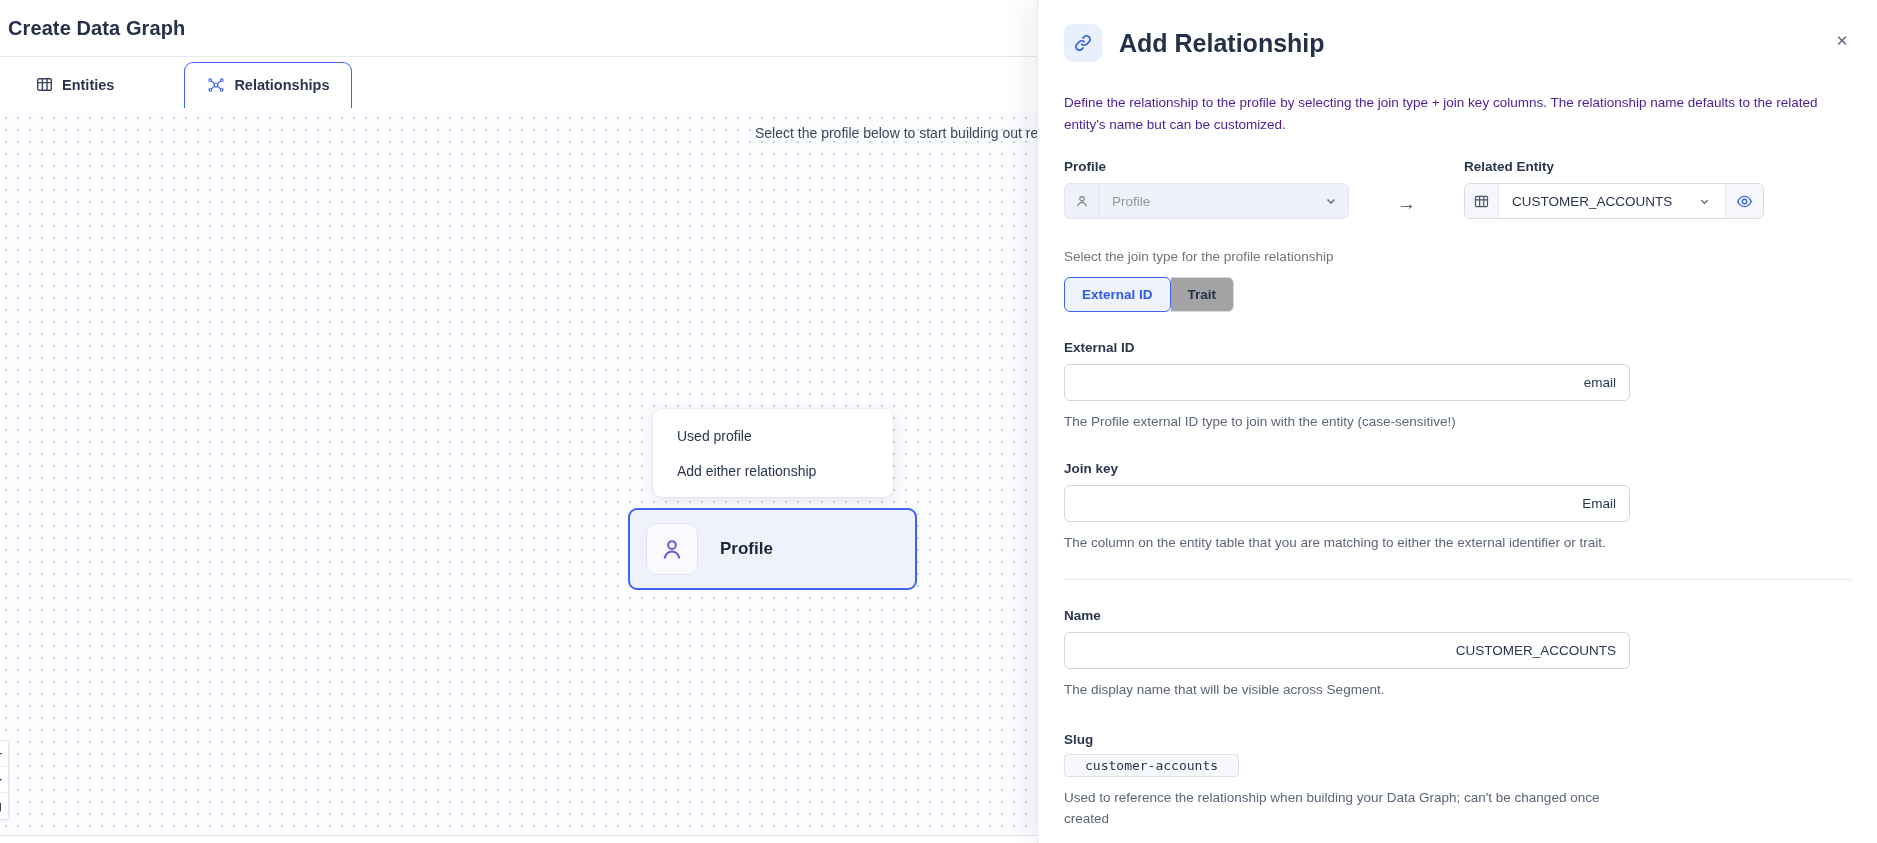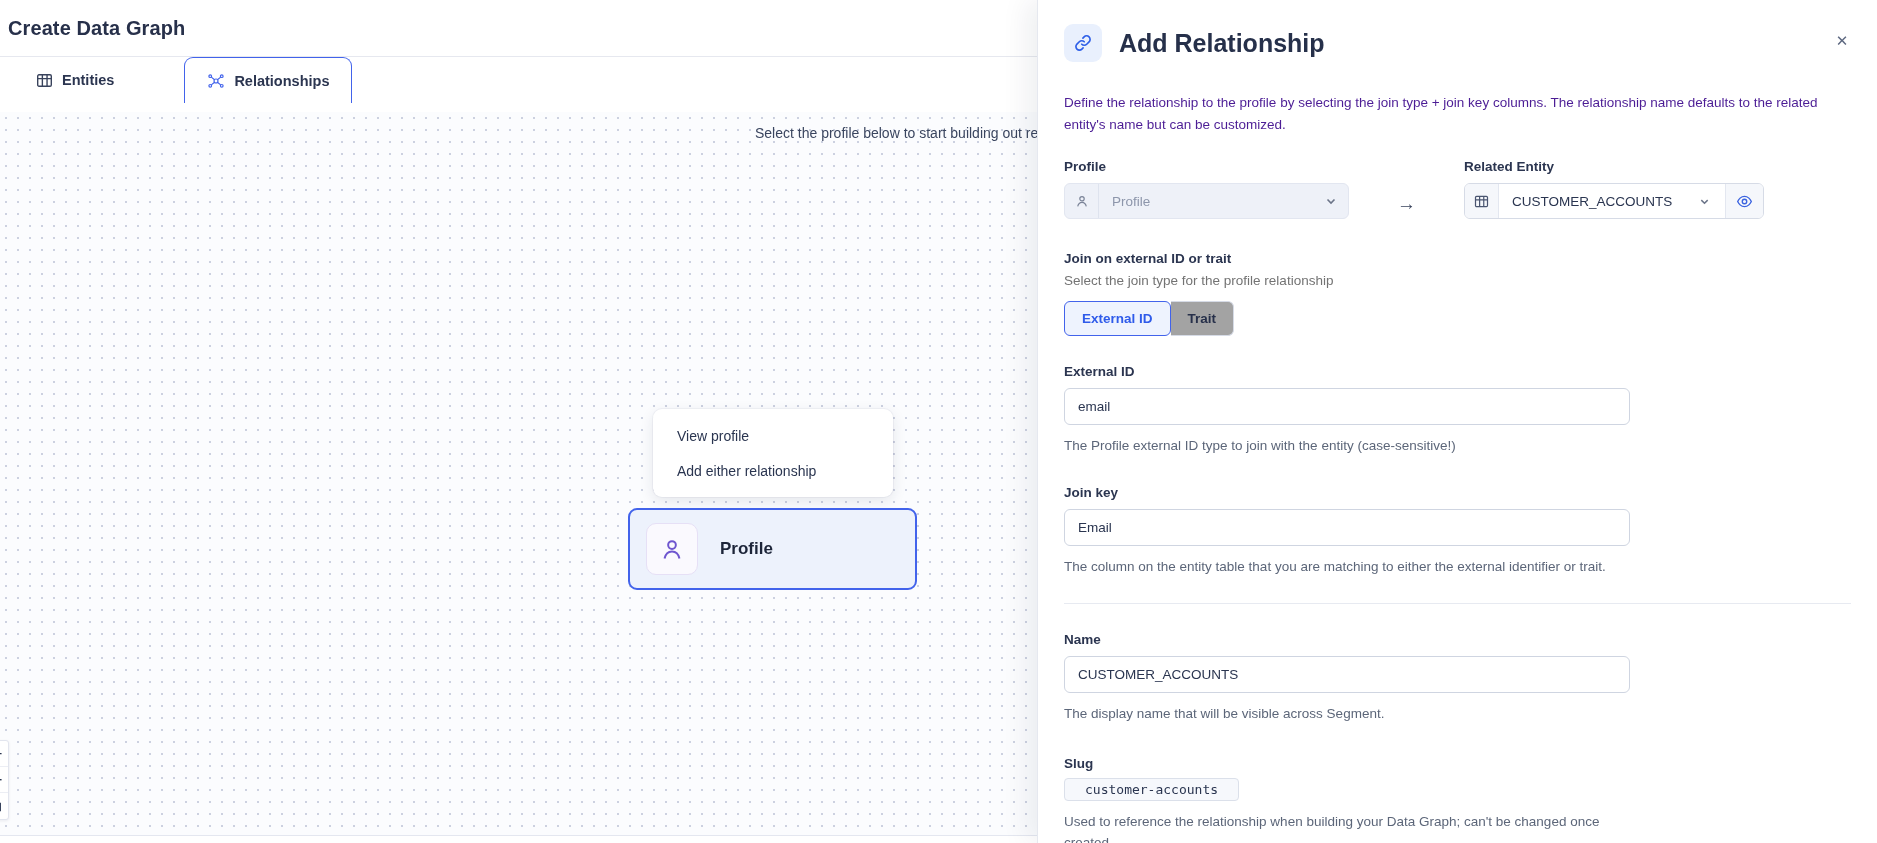--- a/index.html
+++ b/index.html
@@ -7,21 +7,21 @@
   body { font-family:"Liberation Sans","DejaVu Sans",sans-serif; }
   .screen { position:relative; width:1877px; height:843px; overflow:hidden; background:#fff; }
 
   
   .app-header { position:absolute; top:0; left:0; right:0; height:57px; background:#fff;
     border-bottom:1px solid #e6e8ef; display:flex; align-items:center; padding:0 8px; z-index:5; }
   .app-title { font-size:20px; font-weight:700; color:#27304a; letter-spacing:.1px; }
 
   
   .tabbar { position:absolute; top:57px; left:0; right:0; height:55px; background:#fff;
-    display:flex; align-items:flex-start; padding-left:14px; z-index:4; }
+    display:flex; align-items:center; padding-left:14px; z-index:4; }
   .tab { display:flex; align-items:center; gap:9px; height:46px; padding:0 22px;
     font-size:14.5px; font-weight:600; color:#2b3550; cursor:pointer; }
   .tab.active { border:1px solid #4263eb; border-bottom:none; border-radius:9px 9px 0 0; background:#fff;margin-left:48px; }
   .tab .ticon { display:flex; align-items:center; }
 
   
   .canvas { position:absolute; top:112px; left:0; width:1877px; height:724px;
     background-color:#fbfcfe;
     background-image:radial-gradient(circle, #ccd1e0 1px, transparent 1.2px);
     background-size:12px 12px;
@@ -94,21 +94,21 @@
   .segmented { margin-top:13px; display:inline-flex; }
   .seg { height:35px; padding:0 17px; display:flex; align-items:center; font-size:13.5px;
     font-weight:600; cursor:pointer; }
   .seg.selected { background:#eef3fe; border:1px solid #4263eb; color:#2f5bea; border-radius:6px; }
   .seg.unselected { background:#a3a3a3; border:1px solid #d6dbe6; border-left:none;
     color:#27304a; border-radius:0 6px 6px 0; }
 
   .input-field { margin-top:28px; }
   .text-input { width:566px; height:37px; border:1px solid #cfd5e1; border-radius:6px;
     padding:0 13px; font-size:13.5px; color:#2a3550; background:#fff;
-    font-family:"Liberation Sans","DejaVu Sans",sans-serif; outline:none; }
+    font-family:"Liberation Sans","DejaVu Sans",sans-serif; outline:none;text-align:right; }
   .helper { margin-top:11px; font-size:13.5px; color:#5c6679; line-height:1.55; }
   .helper.w560 { max-width:560px; }
   .helper.w555 { max-width:555px; }
 
   .divider { margin-top:25px; border-top:1px solid #e7eaf1; }
 
   .slug-section { margin-top:31px; }
   .slug-chip { display:inline-block; font-family:"DejaVu Sans Mono","Liberation Mono",monospace;
     font-size:13px; background:#f6f8fc; border:1px solid #dbe0ea; border-radius:4px;
     padding:3px 20px; color:#2a3550; margin-top:-2px; }
@@ -144,21 +144,21 @@
         </svg>
       </span>
       <span>Relationships</span>
     </div>
   </div>
 
   <div class="canvas">
     <div class="canvas-hint">Select the profile below to start building out rela</div>
 
     <div class="ctx-menu">
-      <div class="ctx-item">View profile</div>
+      <div class="ctx-item">Used profile</div>
       <div class="ctx-item">Add either relationship</div>
     </div>
 
     <div class="node-card">
       <div class="node-icon">
         <svg width="28" height="28" viewBox="0 0 24 24" fill="none" stroke="#6e56cf" stroke-width="1.7">
           <circle cx="12" cy="8.6" r="3.3"></circle>
           <path d="M5.6 20.2c.9-4.1 3.4-6.1 6.4-6.1s5.5 2 6.4 6.1"></path>
         </svg>
       </div>
@@ -227,21 +227,20 @@
             <svg width="17" height="17" viewBox="0 0 16 16" fill="none" stroke="#3b63e0" stroke-width="1.3">
               <path d="M8 3.2C4.7 3.2 2.3 6.3 1.6 8c.7 1.7 3.1 4.8 6.4 4.8s5.7-3.1 6.4-4.8c-.7-1.7-3.1-4.8-6.4-4.8z"></path>
               <circle cx="8" cy="8" r="2.1"></circle>
             </svg>
           </span>
         </div>
       </div>
     </div>
 
     <div class="join-section">
-      <div class="label">Join on external ID or trait</div>
       <div class="sublabel">Select the join type for the profile relationship</div>
       <div class="segmented">
         <div class="seg selected">External ID</div>
         <div class="seg unselected">Trait</div>
       </div>
     </div>
 
     <div class="input-field">
       <div class="label">External ID</div>
       <input class="text-input" type="text" value="email" style="">

